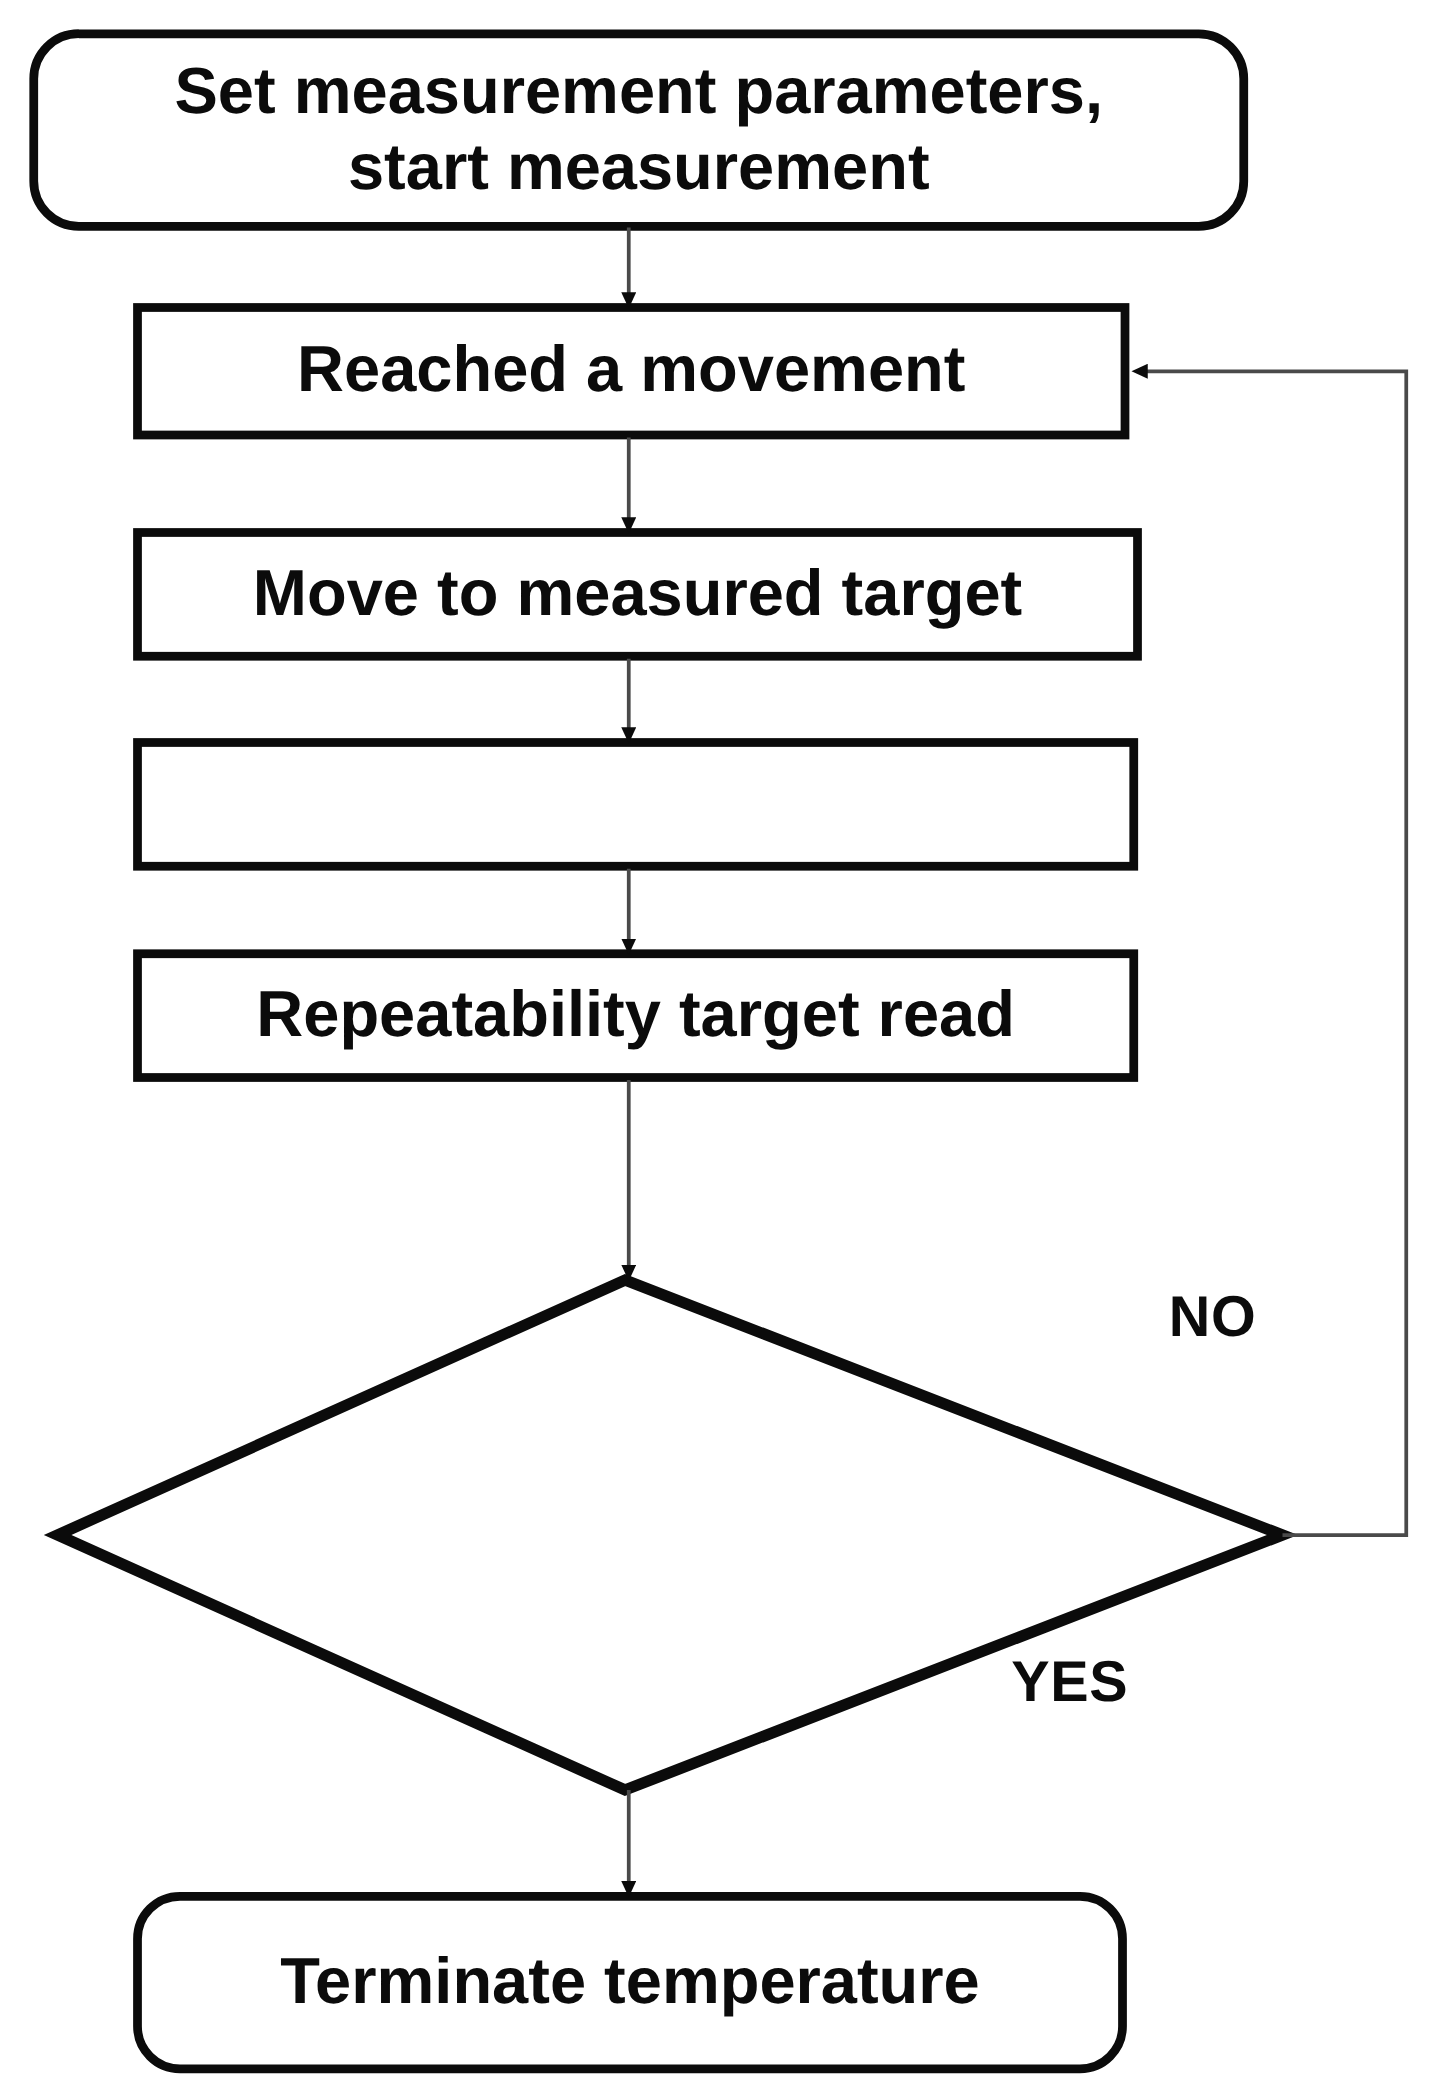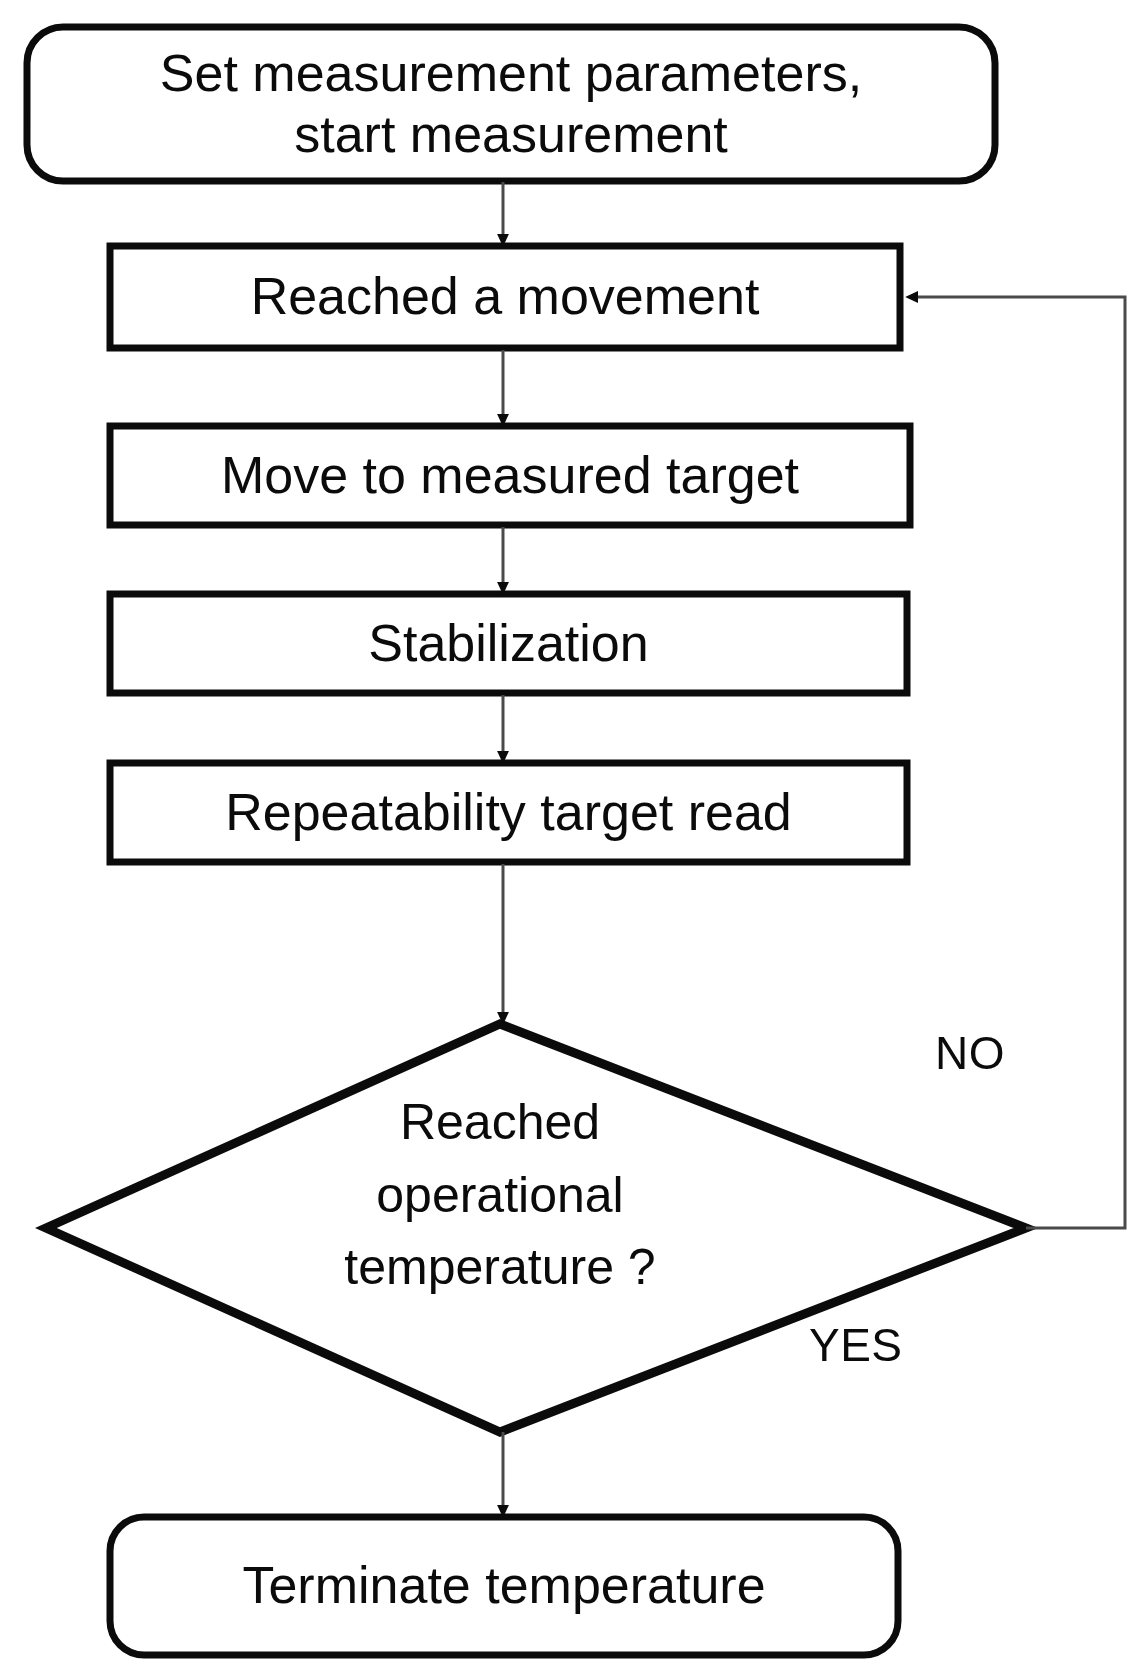--- a/index.html
+++ b/index.html
@@ -25,33 +25,33 @@
     height: 1679px;
   }
   .node-label {
     position: absolute;
     display: flex;
     align-items: center;
     justify-content: center;
     text-align: center;
     color: #0b0b0b;
     font-family: "Liberation Sans", sans-serif;
-    font-weight: 400;
+    font-weight: 700;
     line-height: 1.18;
     white-space: pre-line;
     pointer-events: none;
   }
   .terminal-label { font-size: 52px; }
   .process-label  { font-size: 52px; }
   .decision-label { font-size: 50px; }
   .edge-label {
     position: absolute;
     color: #0b0b0b;
     font-family: "Liberation Sans", sans-serif;
-    font-weight: 400;
+    font-weight: 700;
     font-size: 46px;
     letter-spacing: 0.5px;
     white-space: nowrap;
   }
 </style>
 </head>
 <body>
 
 <div id="canvas">
 
@@ -91,27 +91,23 @@
     <line x1="503" y1="1432" x2="503" y2="1511" stroke="#4a4a4a" stroke-width="3" marker-end="url(#arrowhead)"></line>
   </svg>
 
   <div class="node-label terminal-label" style="left:27px; top:27px; width:968px; height:154px;">Set measurement parameters,
 start measurement</div>
 
   <div class="node-label process-label" style="left:110px; top:246px; width:790px; height:102px;">Reached a movement</div>
 
   <div class="node-label process-label" style="left:110px; top:426px; width:800px; height:99px;text-align:center;">Move to  measured target</div>
 
-  <div class="node-label process-label" style="left:110px; top:594px; width:797px; height:99px;">Stabilization</div>
 
   <div class="node-label process-label" style="left:110px; top:763px; width:797px; height:99px;">Repeatability target read</div>
 
-  <div class="node-label decision-label" style="left:250px; top:1045px; width:500px; height:300px; line-height:1.45;">Reached
-operational
-temperature ?</div>
 
   <div class="node-label terminal-label" style="left:110px; top:1517px; width:788px; height:138px;">Terminate temperature</div>
 
   <div class="edge-label" style="left:935px; top:1026px;">NO</div>
 
   <div class="edge-label" style="left:809px; top:1318px;">YES</div>
 
 </div>
 
 </body></html>

